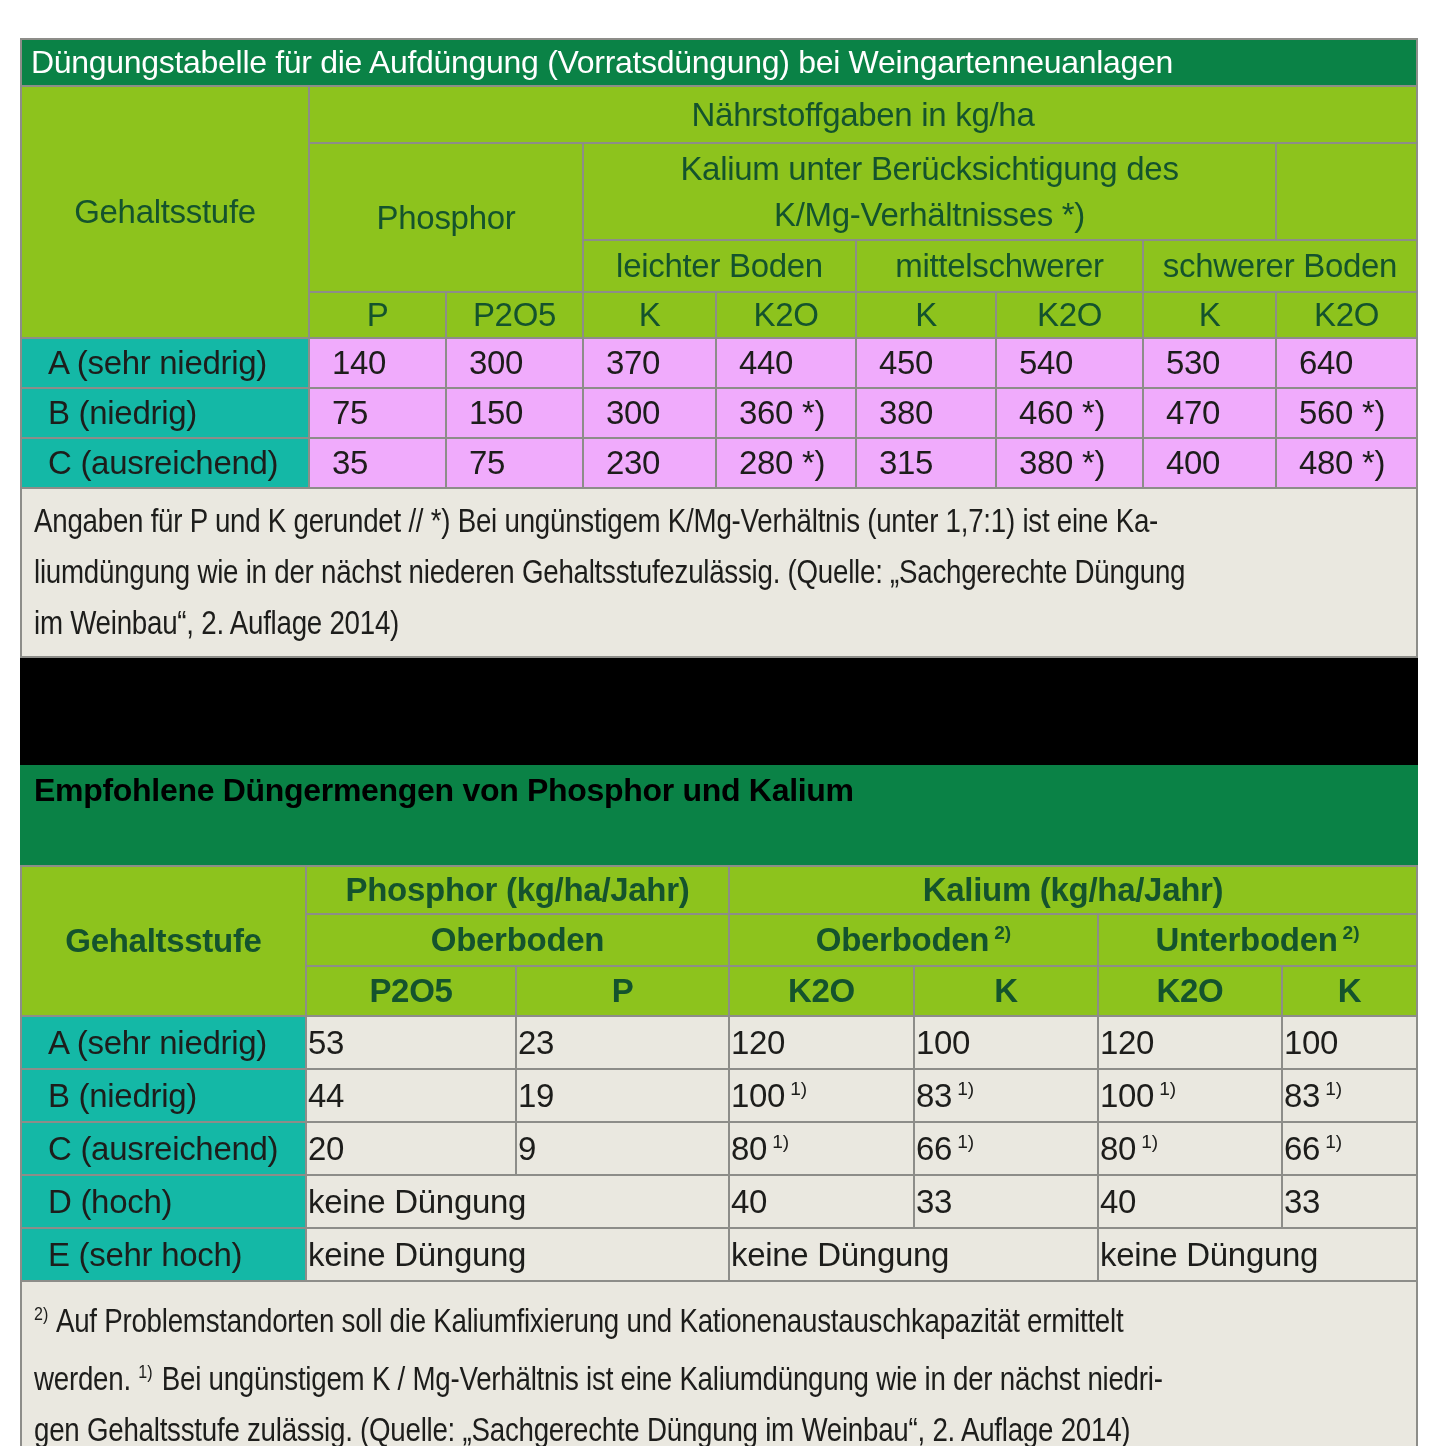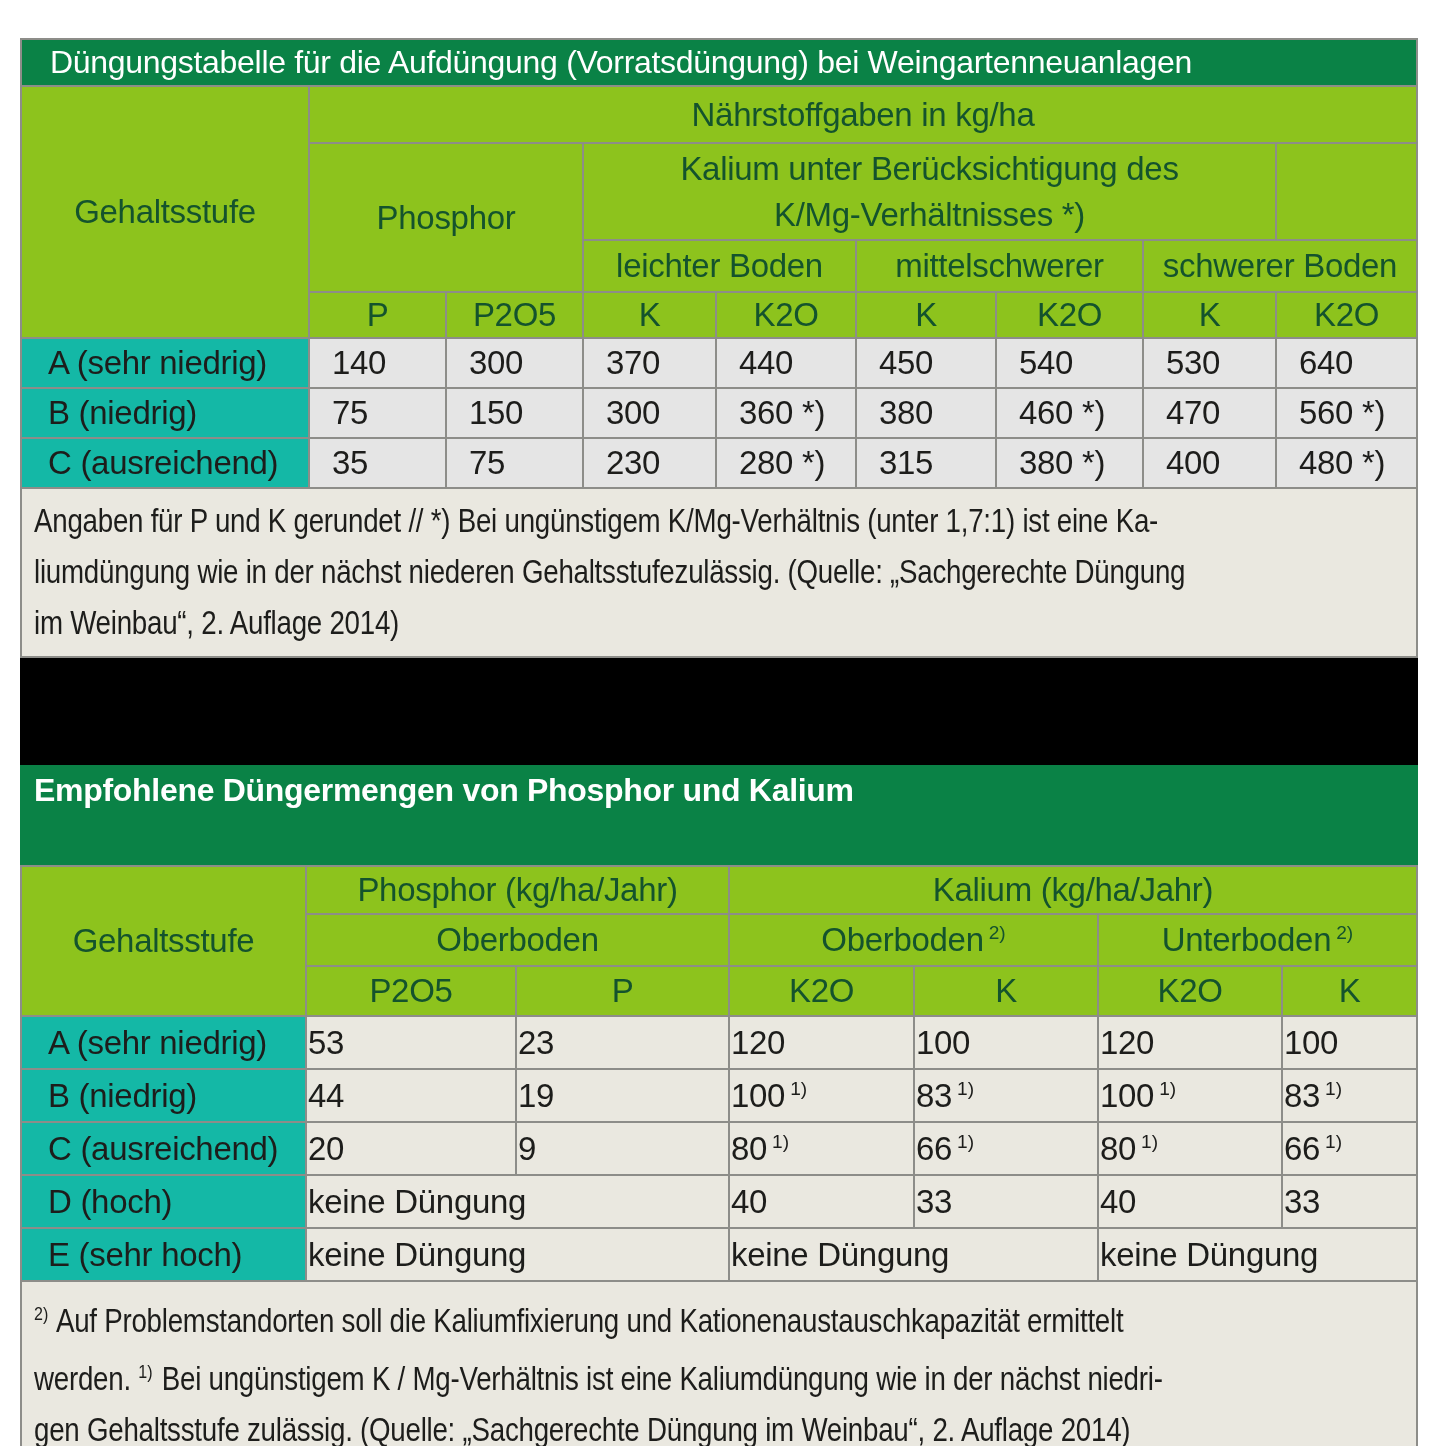--- a/index.html
+++ b/index.html
@@ -3,53 +3,53 @@
 <meta charset="utf-8">
 <style>
   html,body{margin:0;padding:0;background:#ffffff;}
   body{font-family:"Liberation Sans","DejaVu Sans",sans-serif;color:#1d1d1b;letter-spacing:-0.3px;}
   .page{width:1437px;height:1446px;box-sizing:border-box;padding:38px 19px 0 20px;overflow:hidden;}
 
   table{border-collapse:collapse;table-layout:fixed;width:1398px;}
   td{border:2px solid #8d8d89;font-size:33px;vertical-align:middle;overflow:hidden;}
 
   
-  .title-cell{background:#0a8246;color:#ffffff;padding-left:28px;font-size:32px;}
+  .title-cell{background:#0a8246;color:#ffffff;padding-left:9px;font-size:32px;}
   .hc{background:#8dc31d;color:#14532d;text-align:center;}
   .t1 tr.t1-title{height:47px;}
   .t1 tr.t1-h1{height:57px;}
   .t1 tr.t1-h2{height:97px;}
   .t1 tr.t1-h3{height:52px;margin-top:30px;}
   .t1 tr.t1-h4{height:46px;}
   .t1 tr.t1-data{height:50px;}
   .kalium-cell div{line-height:46px;}
 
   
   .lbl{background:#14b8a6;text-align:left;padding-left:26px;}
-  .num{background:#e5e5e5;text-align:left;padding-left:22px;}
+  .num{background:#f0abfc;text-align:left;padding-left:22px;}
   .numc{background:#eae8e0;text-align:left;}
 
   
   .fn{background:#eae8e0;vertical-align:top;padding:6px 10px 8px 12px;}
   .fn div{white-space:nowrap;font-size:33px;line-height:51px;transform:scaleX(0.84);transform-origin:left center;}
   .fn1-cell{height:150px;}
   .fn2-cell{height:150px;}
 
   sup{font-size:58%;vertical-align:super;letter-spacing:0;}
   sup:not(:empty){margin-left:5px;}
   .fn sup{margin-left:0;margin-right:2px;}
 
   
   .black-band{width:1398px;height:107px;background:#000000;}
 
   
-  .t2-title{width:1398px;height:100px;box-sizing:border-box;background:#0a8246;color:#ffffff;
+  .t2-title{width:1398px;height:100px;box-sizing:border-box;background:#0a8246;color:#000000;
             font-weight:bold;font-size:32px;line-height:50px;padding-left:14px;
             display:flex;flex-direction:column;justify-content:flex-start;}
-  .t2 .hc{font-weight:normal;}
+  .t2 .hc{font-weight:bold;}
   .t2 tr.t2-h1{height:48px;}
   .t2 tr.t2-h2{height:52px;}
   .t2 tr.t2-h3{height:50px;}
   .t2 tr.t2-data{height:53px;}
   .t2 .lbl{font-weight:normal;}
 </style>
 </head>
 <body>
 
 <div class="page">

